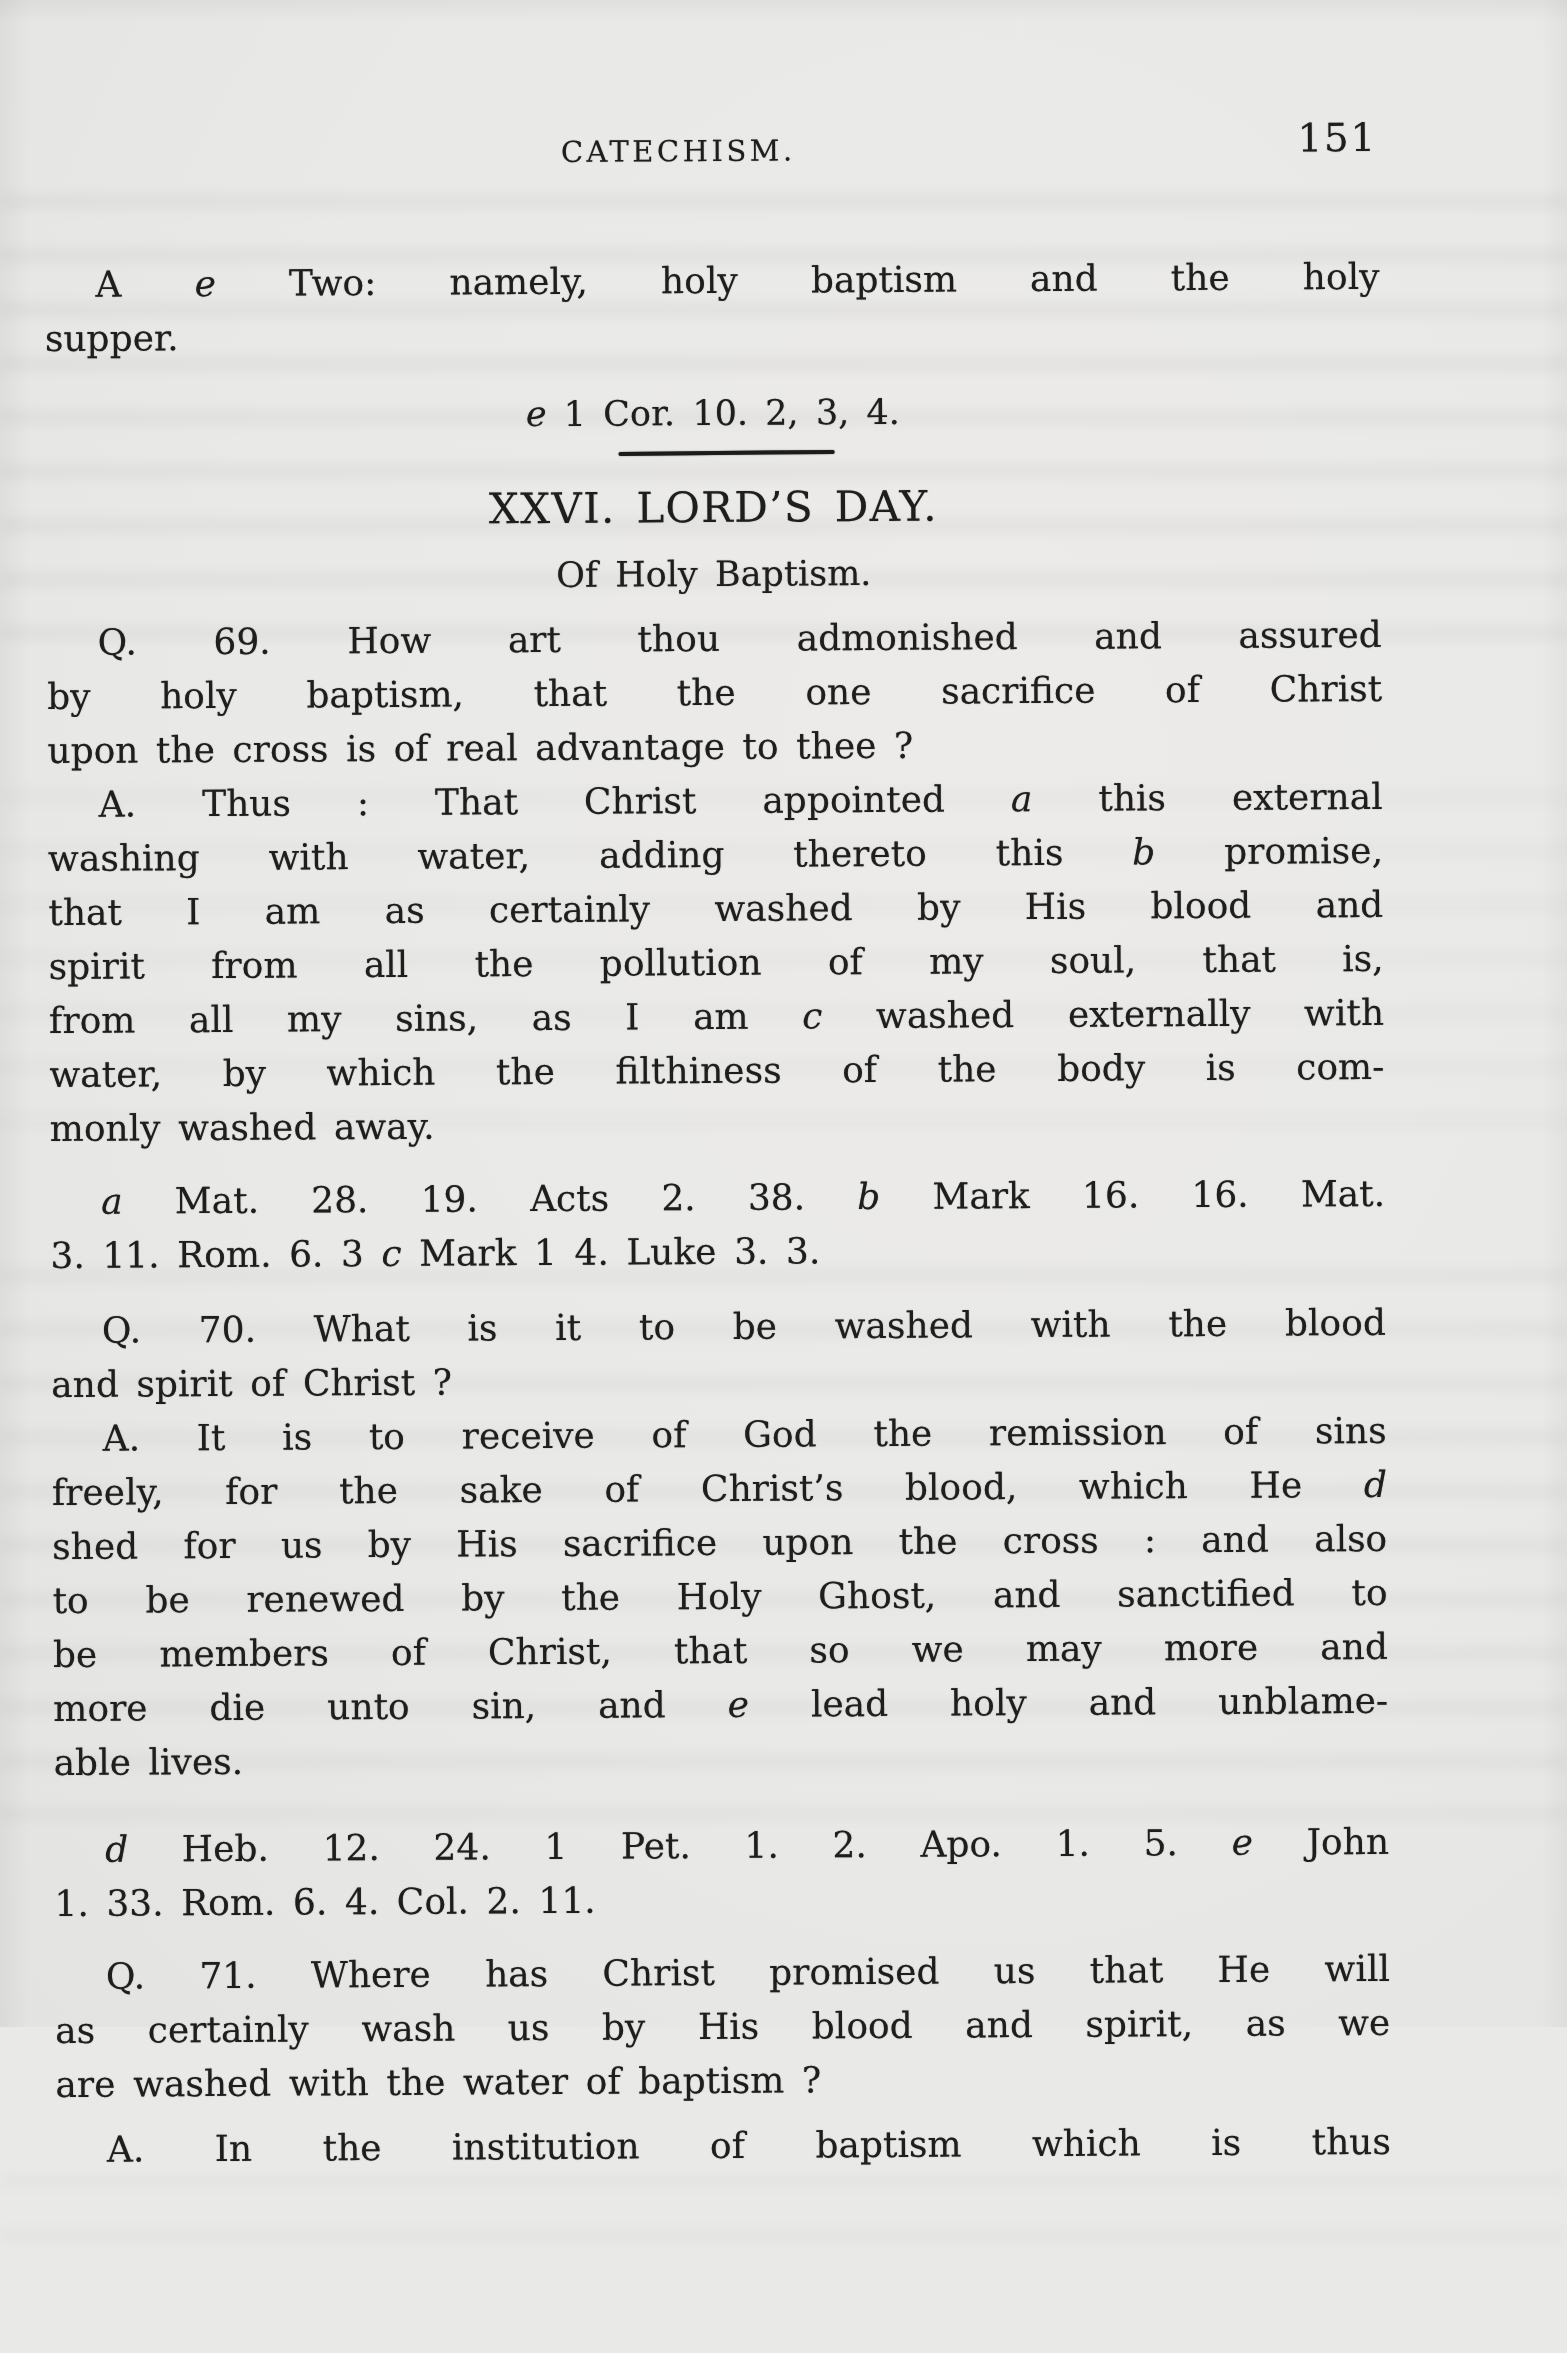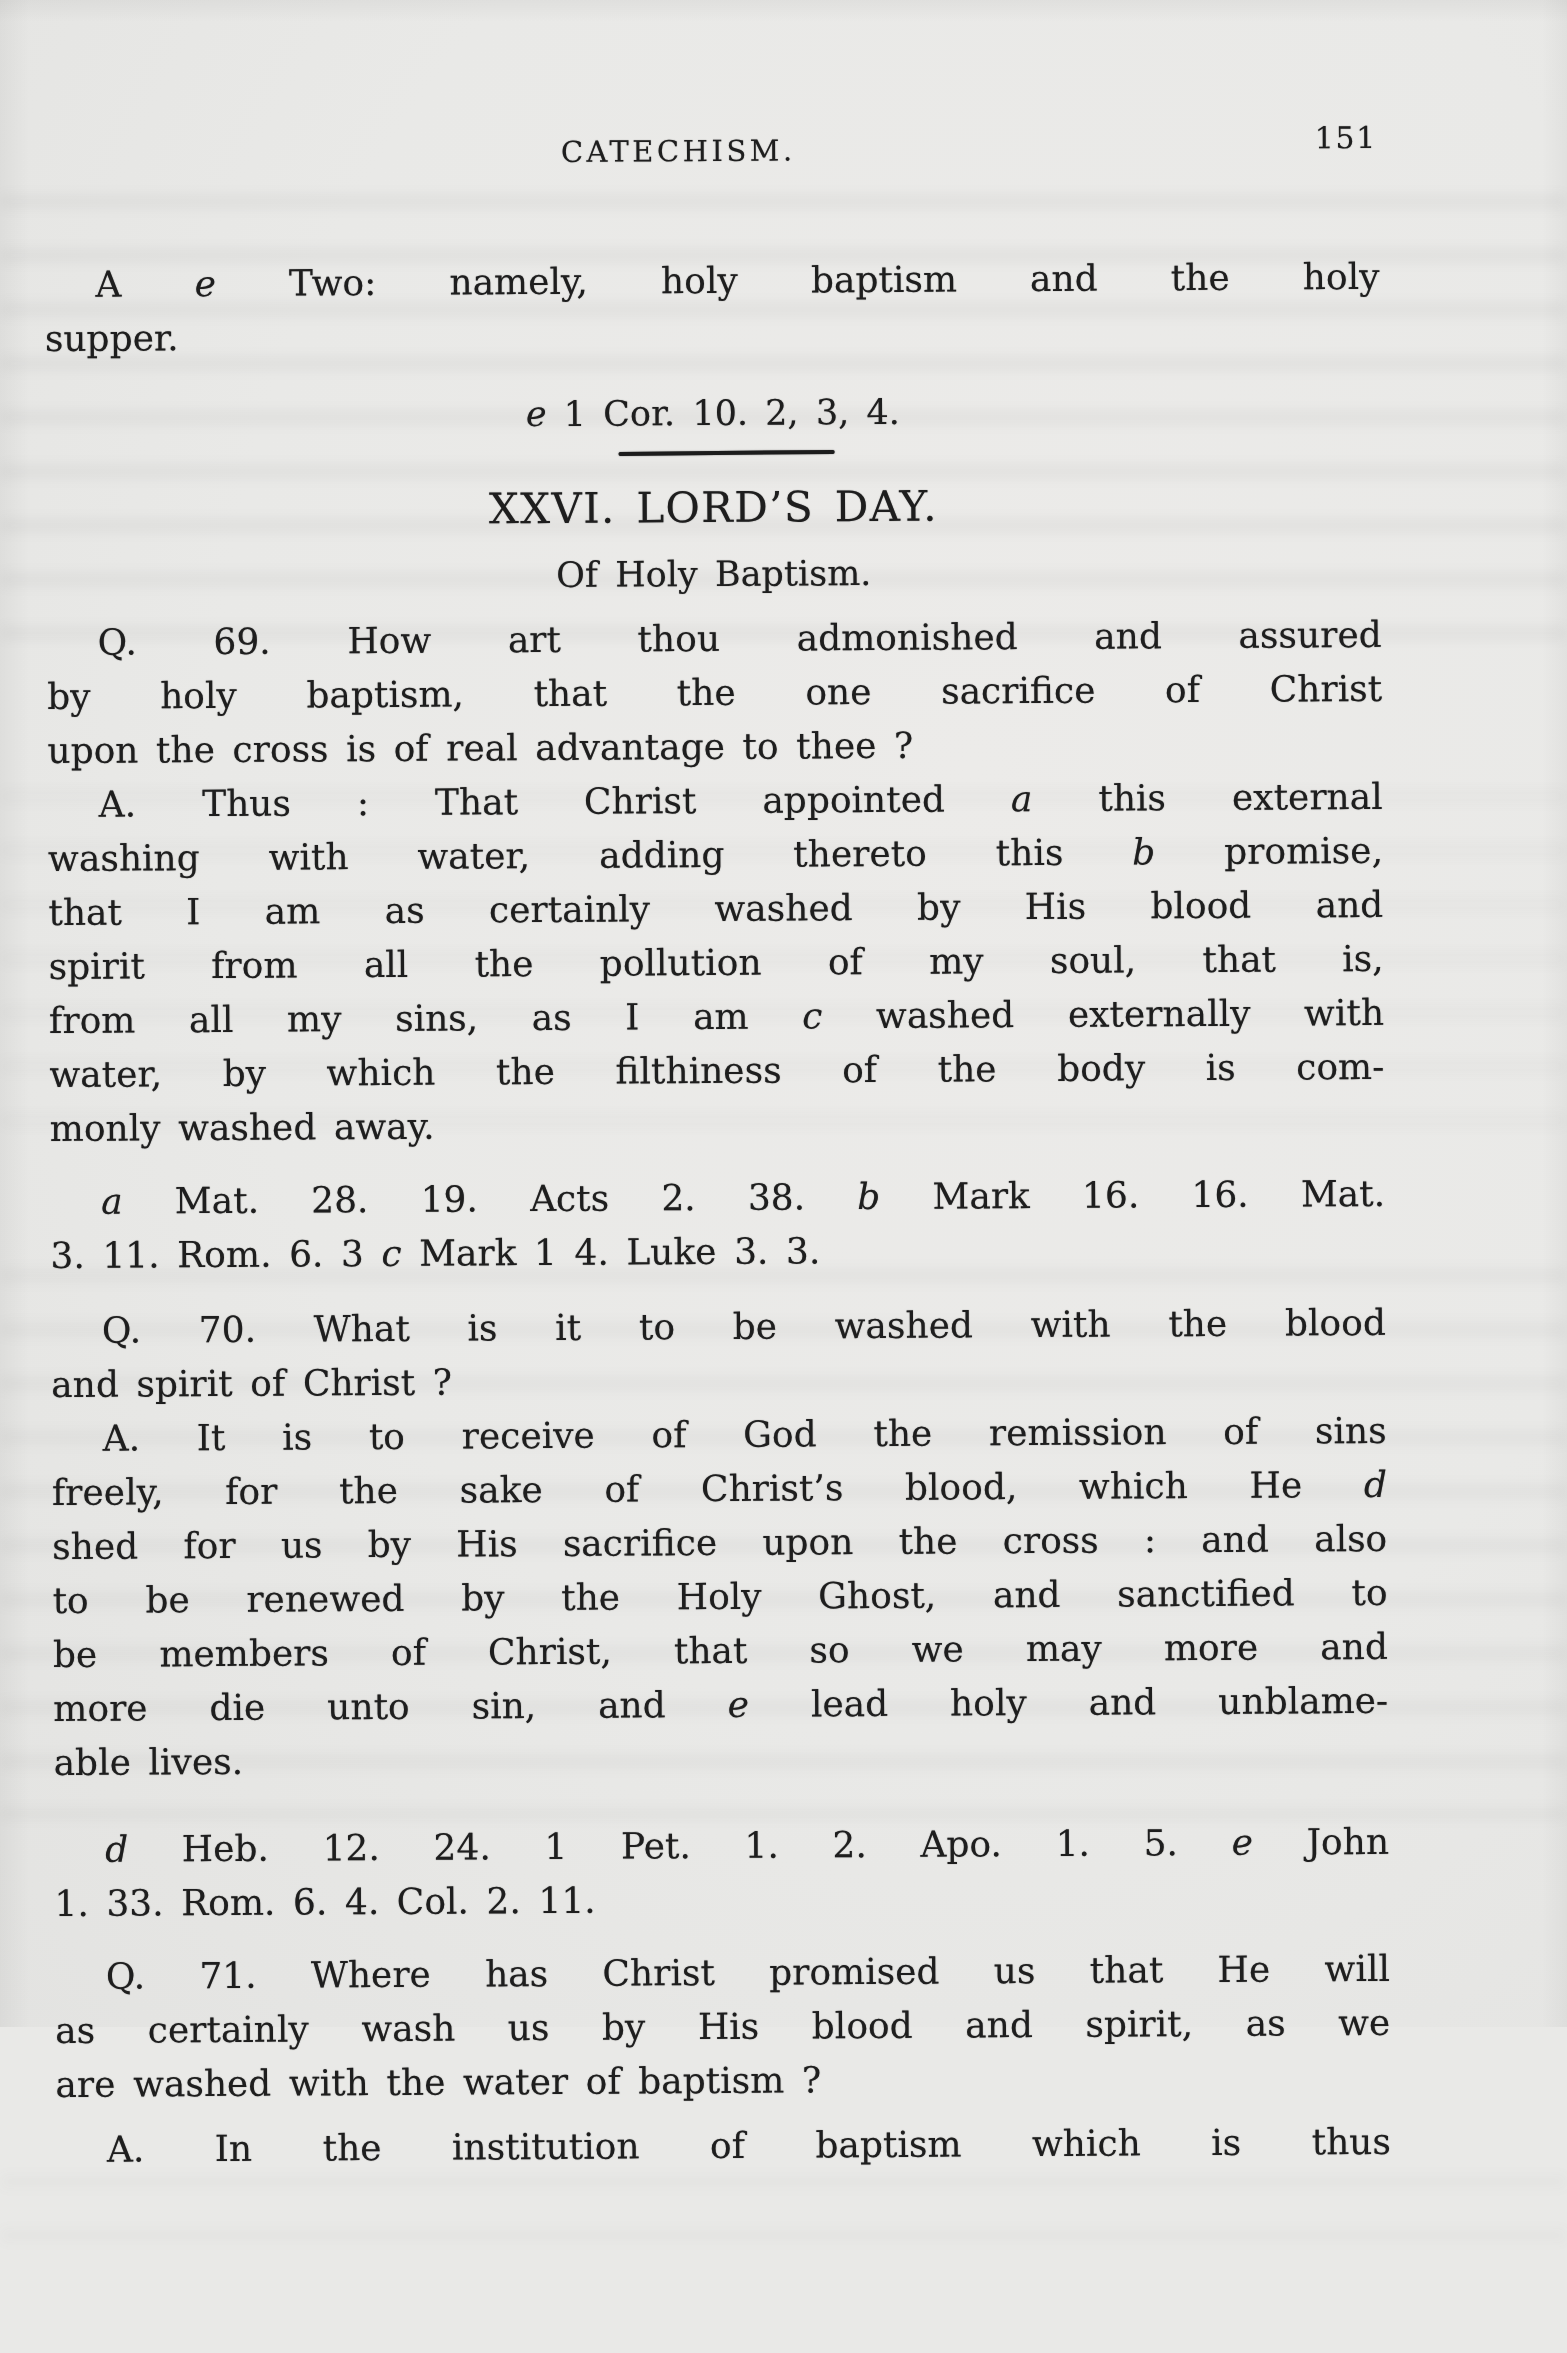--- a/index.html
+++ b/index.html
@@ -29,21 +29,21 @@
     color:#1e1e1e;
   }
   .runhead-row{position:relative;margin-top:129px;height:45px;}
   .runhead{
     position:absolute;left:50%;top:0;
     transform:translateX(-50%) translateX(-33px);
     font-size:29px;line-height:44px;letter-spacing:3.5px;
   }
   .pagenum{
     position:absolute;right:1.7px;top:-8.7px;
-    font-size:30px;line-height:44px;letter-spacing:1.7px;
+    font-size:39px;line-height:44px;letter-spacing:1.7px;
     text-shadow:0 0 1.1px rgba(25,25,25,0.55);
   }
   .tline{
     font-size:36px;line-height:54px;
     word-spacing:6.1px;
     white-space:normal;
   }
   .j{text-align:justify;text-align-last:justify;}
   .ind{text-indent:51px;}
   .center{text-align:center;font-size:35px;line-height:54px;}

